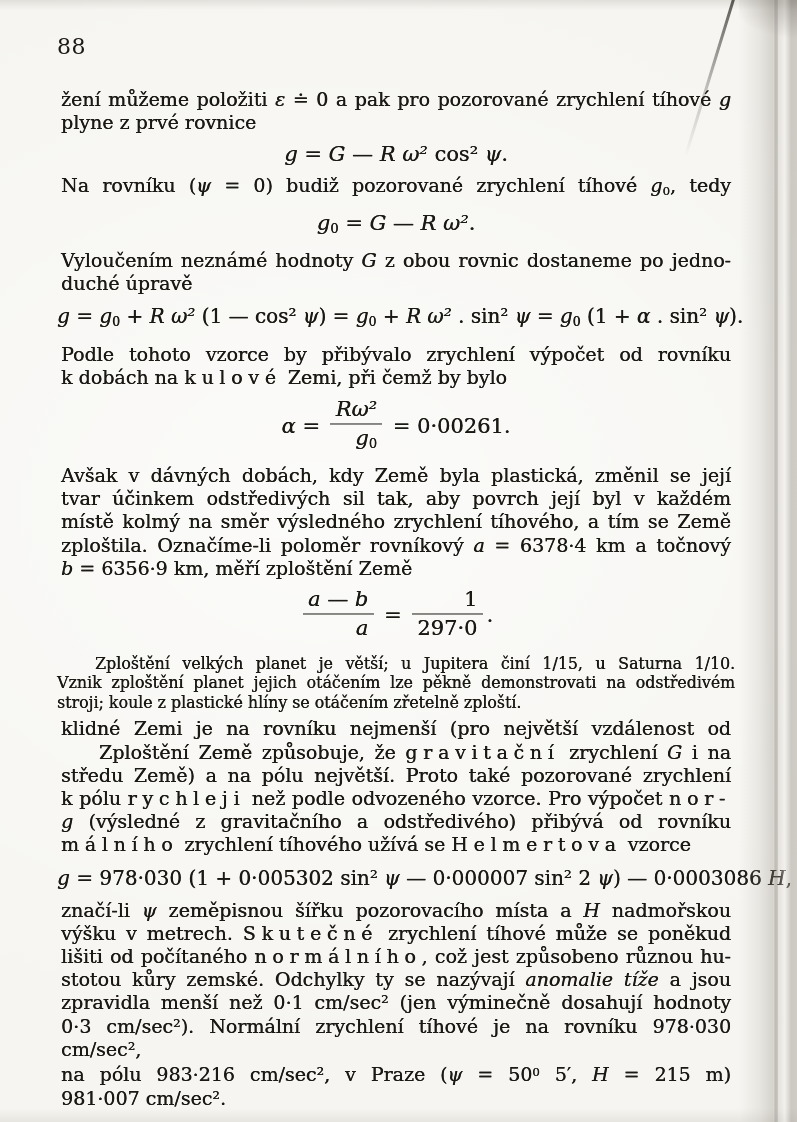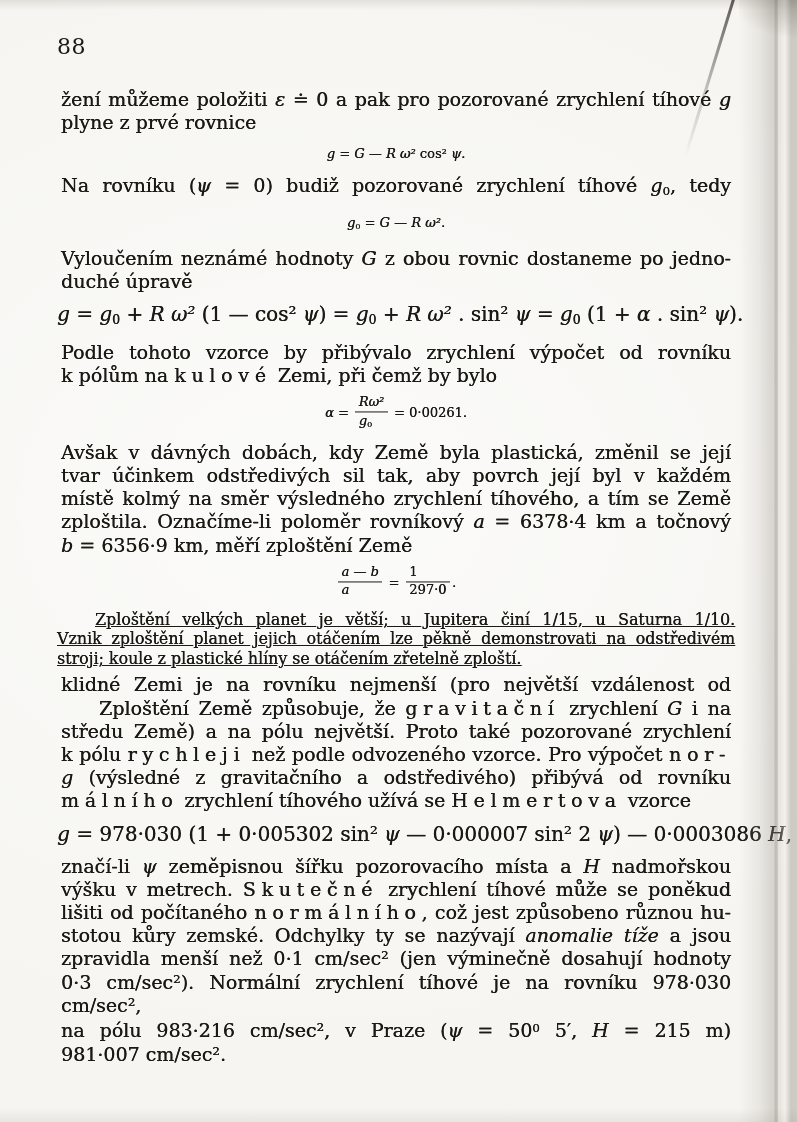--- a/index.html
+++ b/index.html
@@ -24,33 +24,33 @@
   .textblock{
     position:absolute;left:57px;top:84px;width:678px;
     font-size:19px;line-height:23.2px;
     text-rendering:optimizeLegibility;
     text-shadow:0.3px 0 0 currentColor;
   }
   .line{white-space:normal;}
   .line.just{text-align:justify;text-align-last:justify;}
   .line.ind{text-indent:38px;}
   .para{margin:4px;}
-  .small-print{font-size:15.8px;line-height:19.6px;margin:7px 0 5px;text-decoration:underline;}
+  .small-print{font-size:15.8px;line-height:19.6px;margin:7px 0 5px;}
   .formula{
     text-align:center;margin:8px 0;white-space:nowrap;
-    font-size:13px;line-height:24px;
+    font-size:21px;line-height:24px;
   }
   .formula.wide{font-size:20px;margin:9px 0;}
   .formula.tall{margin:9px 0;}
   .r-i{font-style:italic;}
   .r-sp{letter-spacing:.3em;}
   .r-sub{font-size:.62em;vertical-align:-.22em;}
   .r-sup{font-size:.62em;vertical-align:.45em;}
   .frac{
-    display:inline-block;vertical-align:middle;text-align:left;
+    display:inline-block;vertical-align:middle;text-align:right;
     margin:0 .18em;transform:translateY(-.12em);line-height:1.25;
   }
   .frac .num{display:block;border-bottom:1.6px solid #1b1914;padding:0 .25em .05em;}
   .frac .den{display:block;padding:.05em .25em 0;}
   .edge{
     position:absolute;top:0;right:0;width:58px;height:100%;pointer-events:none;
     background:
       radial-gradient(ellipse 95px 55px at 100% 0%, rgba(70,64,56,.30), transparent 70%),
       linear-gradient(to right, transparent 0 60%, rgba(90,84,76,.22) 62% 66%, transparent 68%),
       linear-gradient(to right,
@@ -85,21 +85,21 @@
         <div class="line just"><span>Na rovníku (</span><span class="r-i">ψ</span><span> = 0) budiž pozorované zrychlení tíhové </span><span class="r-i">g</span><span class="r-sub">0</span><span>, tedy</span></div>
       </div>
     <div class="formula"><span class="r-i">g</span><span class="r-sub">0</span><span> = </span><span class="r-i">G</span><span> — </span><span class="r-i">R ω²</span><span>.</span></div>
     <div class="para">
         <div class="line just"><span>Vyloučením neznámé hodnoty </span><span class="r-i">G</span><span> z obou rovnic dostaneme po jedno-</span></div>
         <div class="line"><span>duché úpravě</span></div>
       </div>
     <div class="formula wide"><span class="r-i">g</span><span> = </span><span class="r-i">g</span><span class="r-sub">0</span><span> + </span><span class="r-i">R ω²</span><span> (1 — cos² </span><span class="r-i">ψ</span><span>) = </span><span class="r-i">g</span><span class="r-sub">0</span><span> + </span><span class="r-i">R ω²</span><span> . sin² </span><span class="r-i">ψ</span><span> = </span><span class="r-i">g</span><span class="r-sub">0</span><span> (1 + </span><span class="r-i">α</span><span> . sin² </span><span class="r-i">ψ</span><span>).</span></div>
     <div class="para">
         <div class="line just"><span>Podle tohoto vzorce by přibývalo zrychlení výpočet od rovníku</span></div>
-        <div class="line"><span>k pólům na </span><span class="r-sp">kulové</span><span> Zemi, při čemž by bylo</span></div>
+        <div class="line"><span>k dobách na </span><span class="r-sp">kulové</span><span> Zemi, při čemž by bylo</span></div>
       </div>
     <div class="formula tall"><span class="r-i">α</span><span> = </span><span class="frac"><span class="num"><span class="r-i">Rω²</span></span><span class="den"><span class="r-i">g</span><span class="r-sub">0</span></span></span><span> = 0·00261.</span></div>
     <div class="para">
         <div class="line just"><span>Avšak v dávných dobách, kdy Země byla plastická, změnil se její</span></div>
         <div class="line just"><span>tvar účinkem odstředivých sil tak, aby povrch její byl v každém</span></div>
         <div class="line just"><span>místě kolmý na směr výsledného zrychlení tíhového, a tím se Země</span></div>
         <div class="line just"><span>zploštila. Označíme-li poloměr rovníkový </span><span class="r-i">a</span><span> = 6378·4 km a točnový</span></div>
         <div class="line"><span class="r-i">b</span><span> = 6356·9 km, měří zploštění Země</span></div>
       </div>
     <div class="formula tall"><span class="frac"><span class="num"><span class="r-i">a</span><span> — </span><span class="r-i">b</span></span><span class="den"><span class="r-i">a</span></span></span><span> = </span><span class="frac"><span class="num"><span>1</span></span><span class="den"><span>297·0</span></span></span><span>.</span></div>

